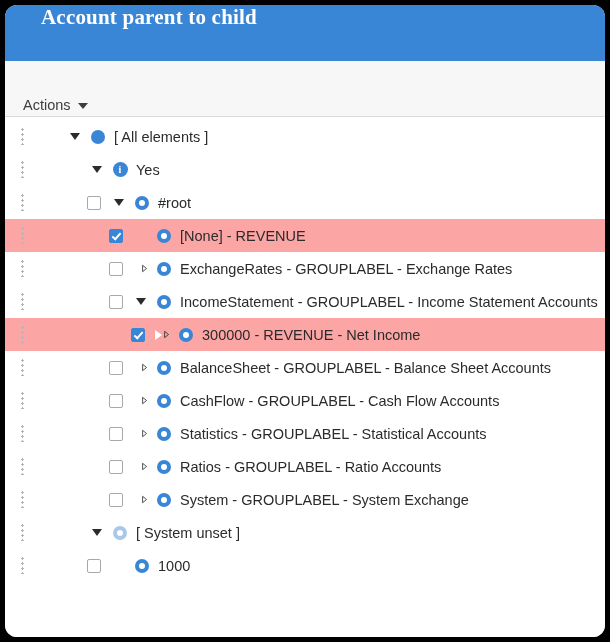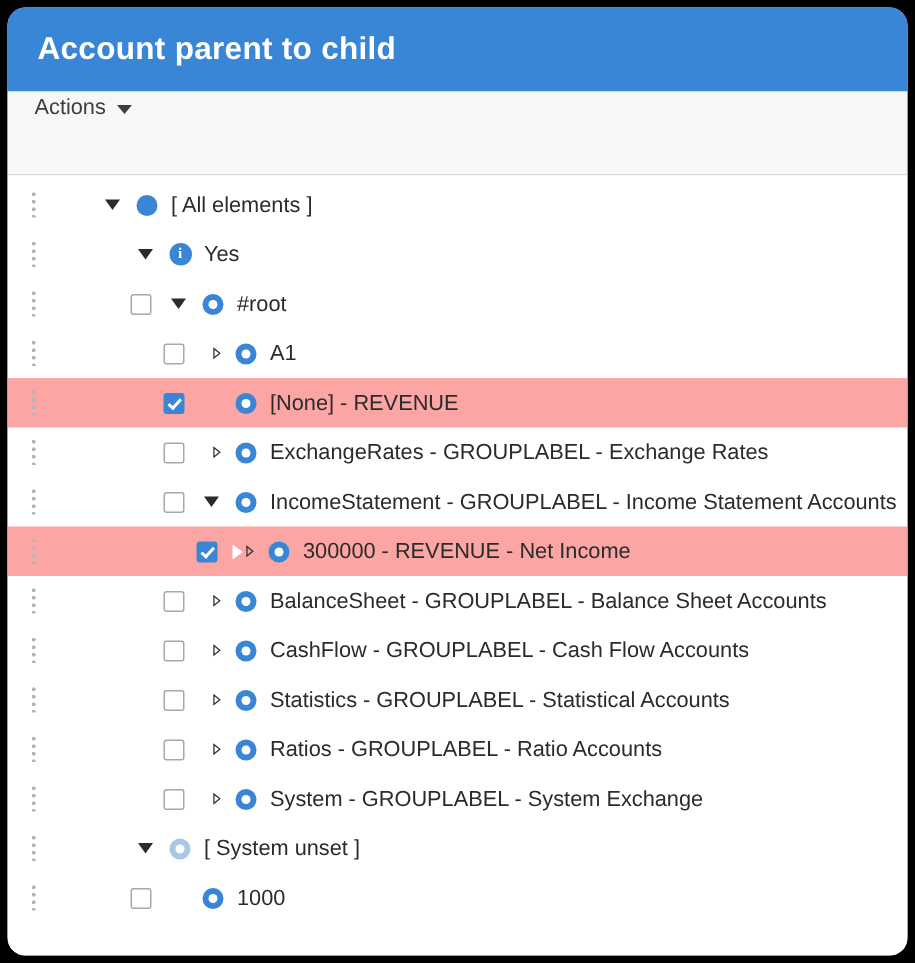--- a/index.html
+++ b/index.html
@@ -24,37 +24,38 @@
     overflow: hidden;
     box-sizing: border-box;
     display: flex;
     flex-direction: column;
   }
   .titlebar {
     background: #3a86d6;
     height: 56px;
     flex: 0 0 56px;
     display: flex;
-    align-items: center;
-    padding: 0 20px;
-    box-sizing: border-box;
+    align-items: flex-start;
+    padding: 0 36px;
+    box-sizing: border-box;
+    font-family: Liberation Serif, serif;
   }
   .titlebar .title {
     color: #ffffff;
     font-size: 21px;
     font-weight: bold;
     letter-spacing: 0.2px;
   }
   .toolbar {
     flex: 0 0 56px;
     height: 56px;
     background: #f7f7f7;
     border-bottom: 1px solid #d9d9d9;
     display: flex;
-    align-items: flex-start;
+    align-items: flex-end;
     padding: 0 16px;
     box-sizing: border-box;
   }
   .actions-menu {
     display: flex;
     align-items: center;
     gap: 7px;
     color: #3d3d3d;
     font-size: 14.5px;
     cursor: pointer;
@@ -299,38 +300,20 @@
         <div class="indent" style="width: 58px;"></div>
         <div class="checkbox"></div>
         <div style="width: 10px; flex: 0 0 10px;"></div>
         <div class="twisty open"></div>
         <div style="width: 6px; flex: 0 0 6px;"></div>
         <div class="icon">
           <div class="dot-ring"></div>
         </div>
         <div class="label">#root</div>
       </div>
-      <div class="row">
-        <div class="grip">
-          <div class="dots"></div>
-        </div>
-        <div class="indent" style="width: 80px;"></div>
-        <div class="checkbox"></div>
-        <div style="width: 10px; flex: 0 0 10px;"></div>
-        <div class="twisty closed">
-          <svg width="11" height="11" viewBox="0 0 11 11" aria-hidden="true">
-            <path d="M3.2 1.6 L8 5.5 L3.2 9.4 Z" fill="none" stroke="#2b2b2b" stroke-width="1"></path>
-          </svg>
-        </div>
-        <div style="width: 6px; flex: 0 0 6px;"></div>
-        <div class="icon">
-          <div class="dot-ring"></div>
-        </div>
-        <div class="label">A1</div>
-      </div>
       <div class="row selected">
         <div class="grip">
           <div class="dots"></div>
         </div>
         <div class="indent" style="width: 80px;"></div>
         <div class="checkbox checked"></div>
         <div style="width: 10px; flex: 0 0 10px;"></div>
         <div class="twisty empty"></div>
         <div style="width: 6px; flex: 0 0 6px;"></div>
         <div class="icon">

